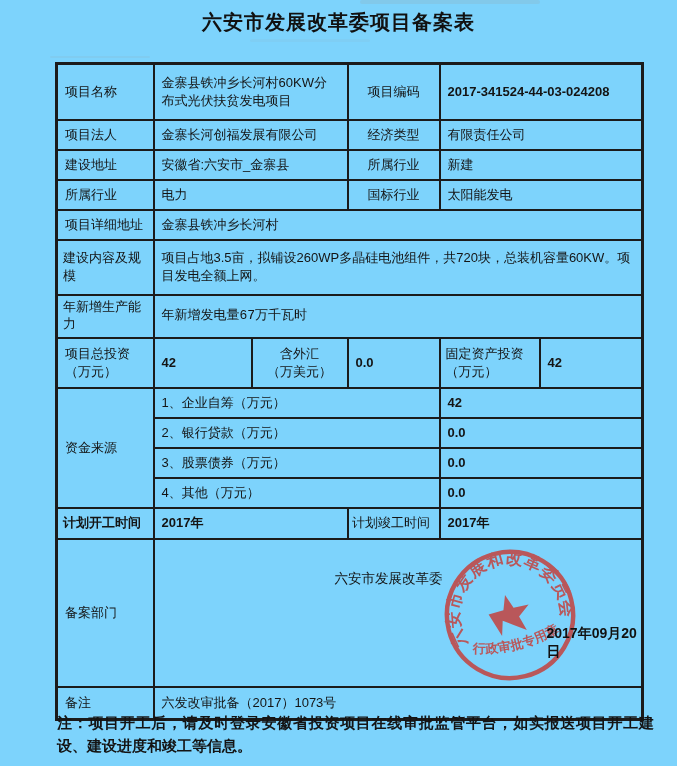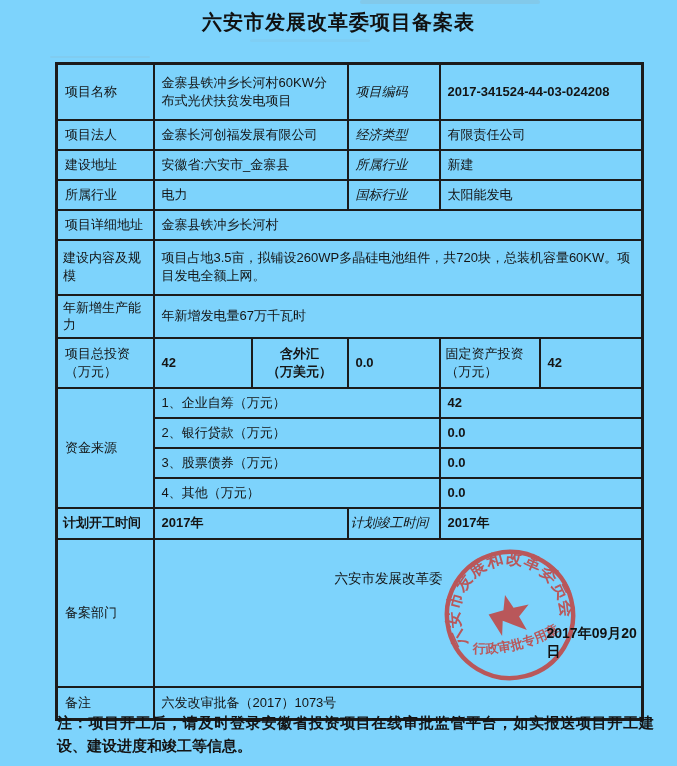--- a/index.html
+++ b/index.html
@@ -36,29 +36,29 @@
     color: #141414;
   }
   table.doc td {
     border: 2px solid #1b1b1b;
     padding: 3px 7px;
     vertical-align: middle;
     line-height: 1.35;
     overflow: hidden;
   }
   td.lab   { padding-left: 7px; }
-  td.lab2  { text-align: left; padding-right: 6px; font-style: italic; }
-  td.cent  { text-align: center; font-weight: bold; }
+  td.lab2  { text-align: center; padding-right: 6px; }
+  td.cent  { text-align: center; }
   td.pre   { white-space: pre-line; }
   td.item  { padding-left: 11px; }
   .num     { font-weight: 600; }
   .cn-val  { font-weight: 500; }
 
   tr.h56 { height: 56px; } tr.h30 { height: 30px; } tr.h55 { height: 55px; }
-  tr.h29 { height: 29px; } tr.h50 { height: 50px; } tr.h31 { height: 31px; }
+  tr.h29 { height: 29px; font-family: Liberation Mono, monospace; } tr.h50 { height: 50px; } tr.h31 { height: 31px; }
   tr.h148 { height: 148px; } tr.h33 { height: 33px; }
 
   td.filing-cell { position: relative; padding: 0; }
   .authority {
     position: absolute; left: 180px; top: 30px;
     font-size: 13.5px; font-weight: 500; color: #141414; z-index: 2; text-align: right;
   }
   .filing-date {
     position: absolute; left: 392px; top: 84px;
     font-size: 14px; font-weight: 700; color: #111; z-index: 3;

